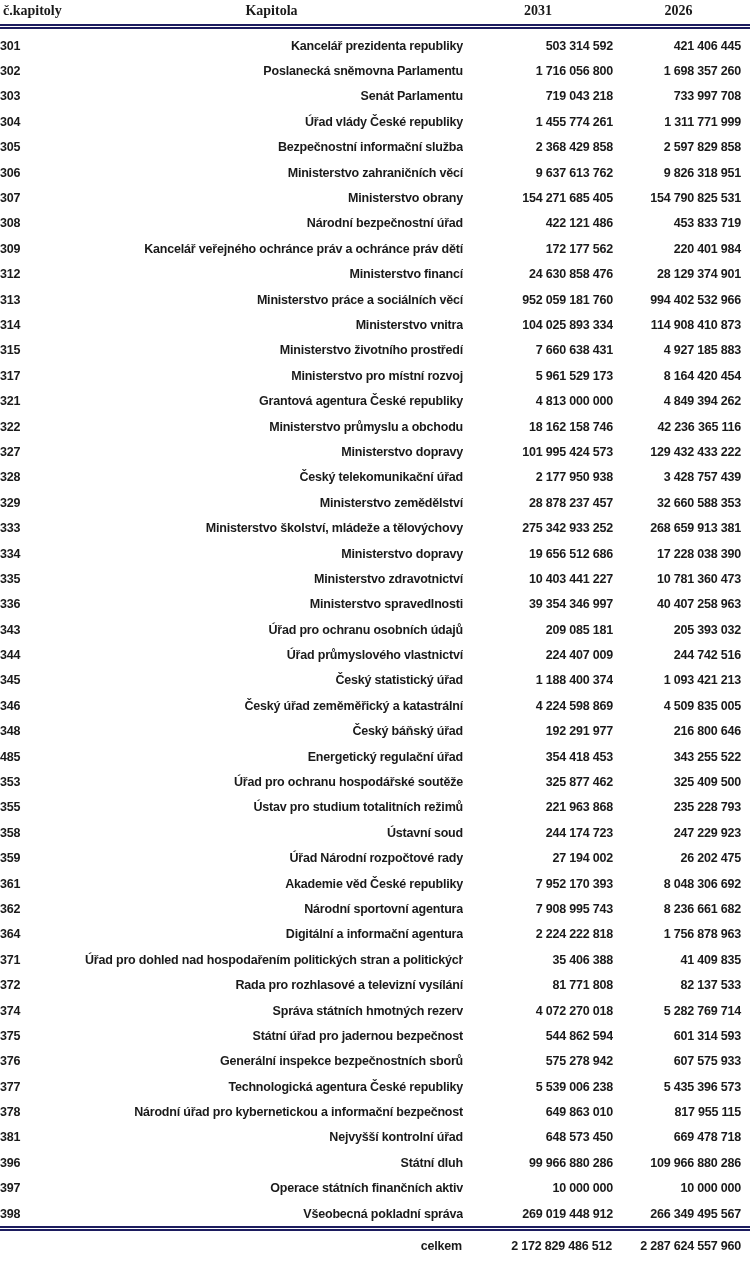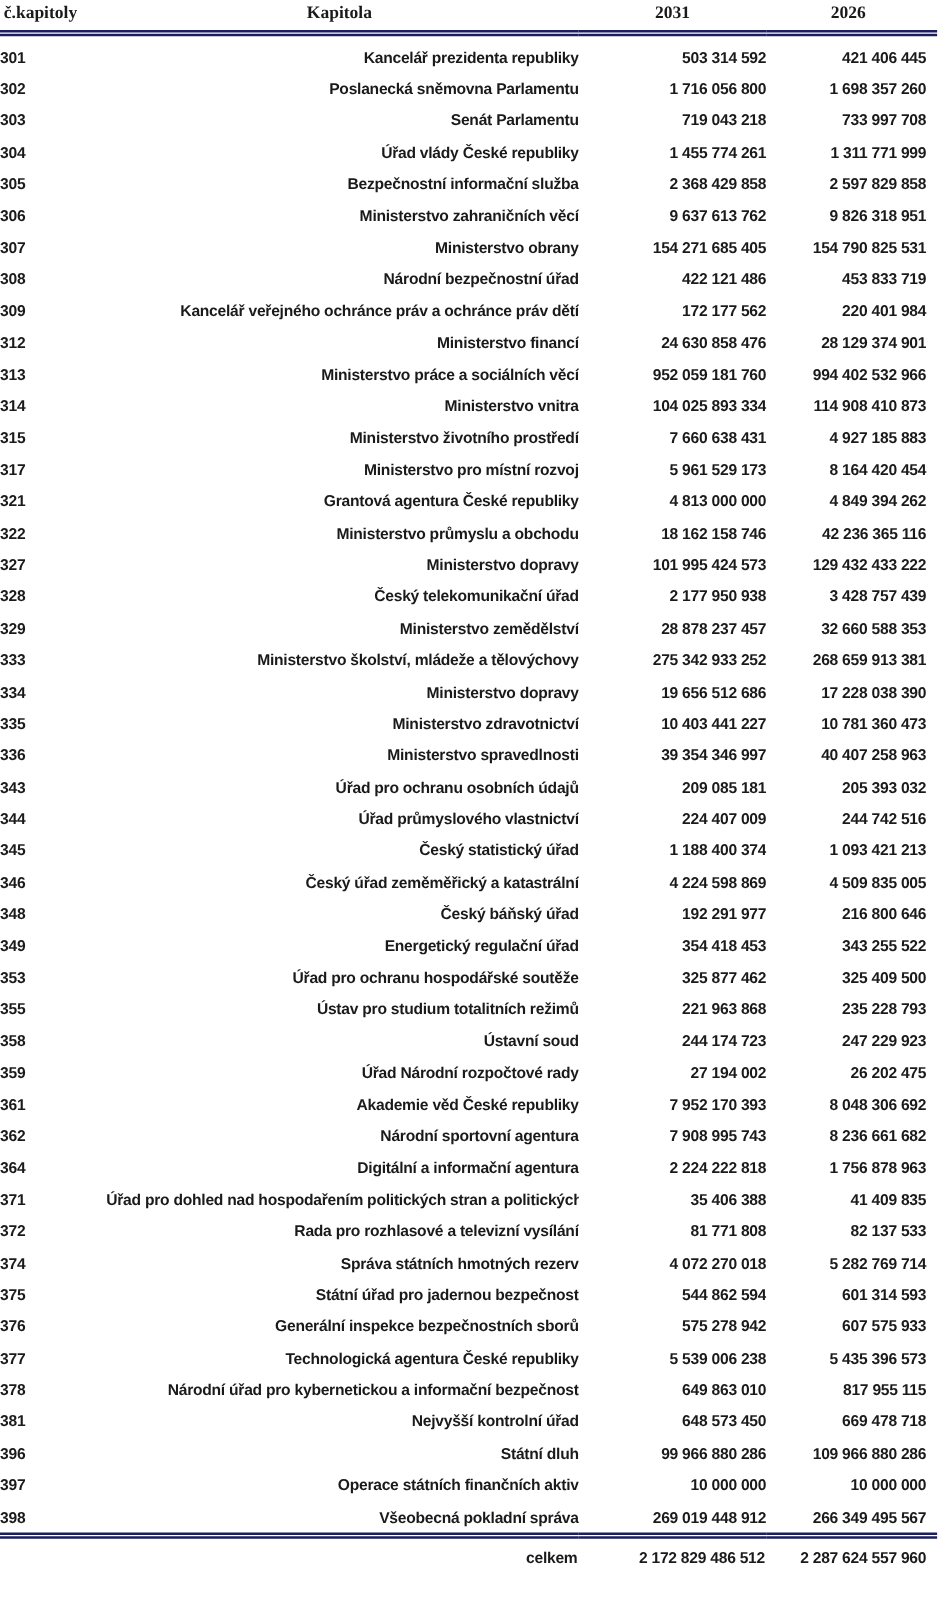--- a/index.html
+++ b/index.html
@@ -244,21 +244,21 @@
           <td class="c3">4 224 598 869</td>
           <td class="c4">4 509 835 005</td>
         </tr>
         <tr>
           <td class="c1">348</td>
           <td class="c2">Český báňský úřad</td>
           <td class="c3">192 291 977</td>
           <td class="c4">216 800 646</td>
         </tr>
         <tr>
-          <td class="c1">349</td>
+          <td class="c1">485</td>
           <td class="c2">Energetický regulační úřad</td>
           <td class="c3">354 418 453</td>
           <td class="c4">343 255 522</td>
         </tr>
         <tr>
           <td class="c1">353</td>
           <td class="c2">Úřad pro ochranu hospodářské soutěže</td>
           <td class="c3">325 877 462</td>
           <td class="c4">325 409 500</td>
         </tr>

